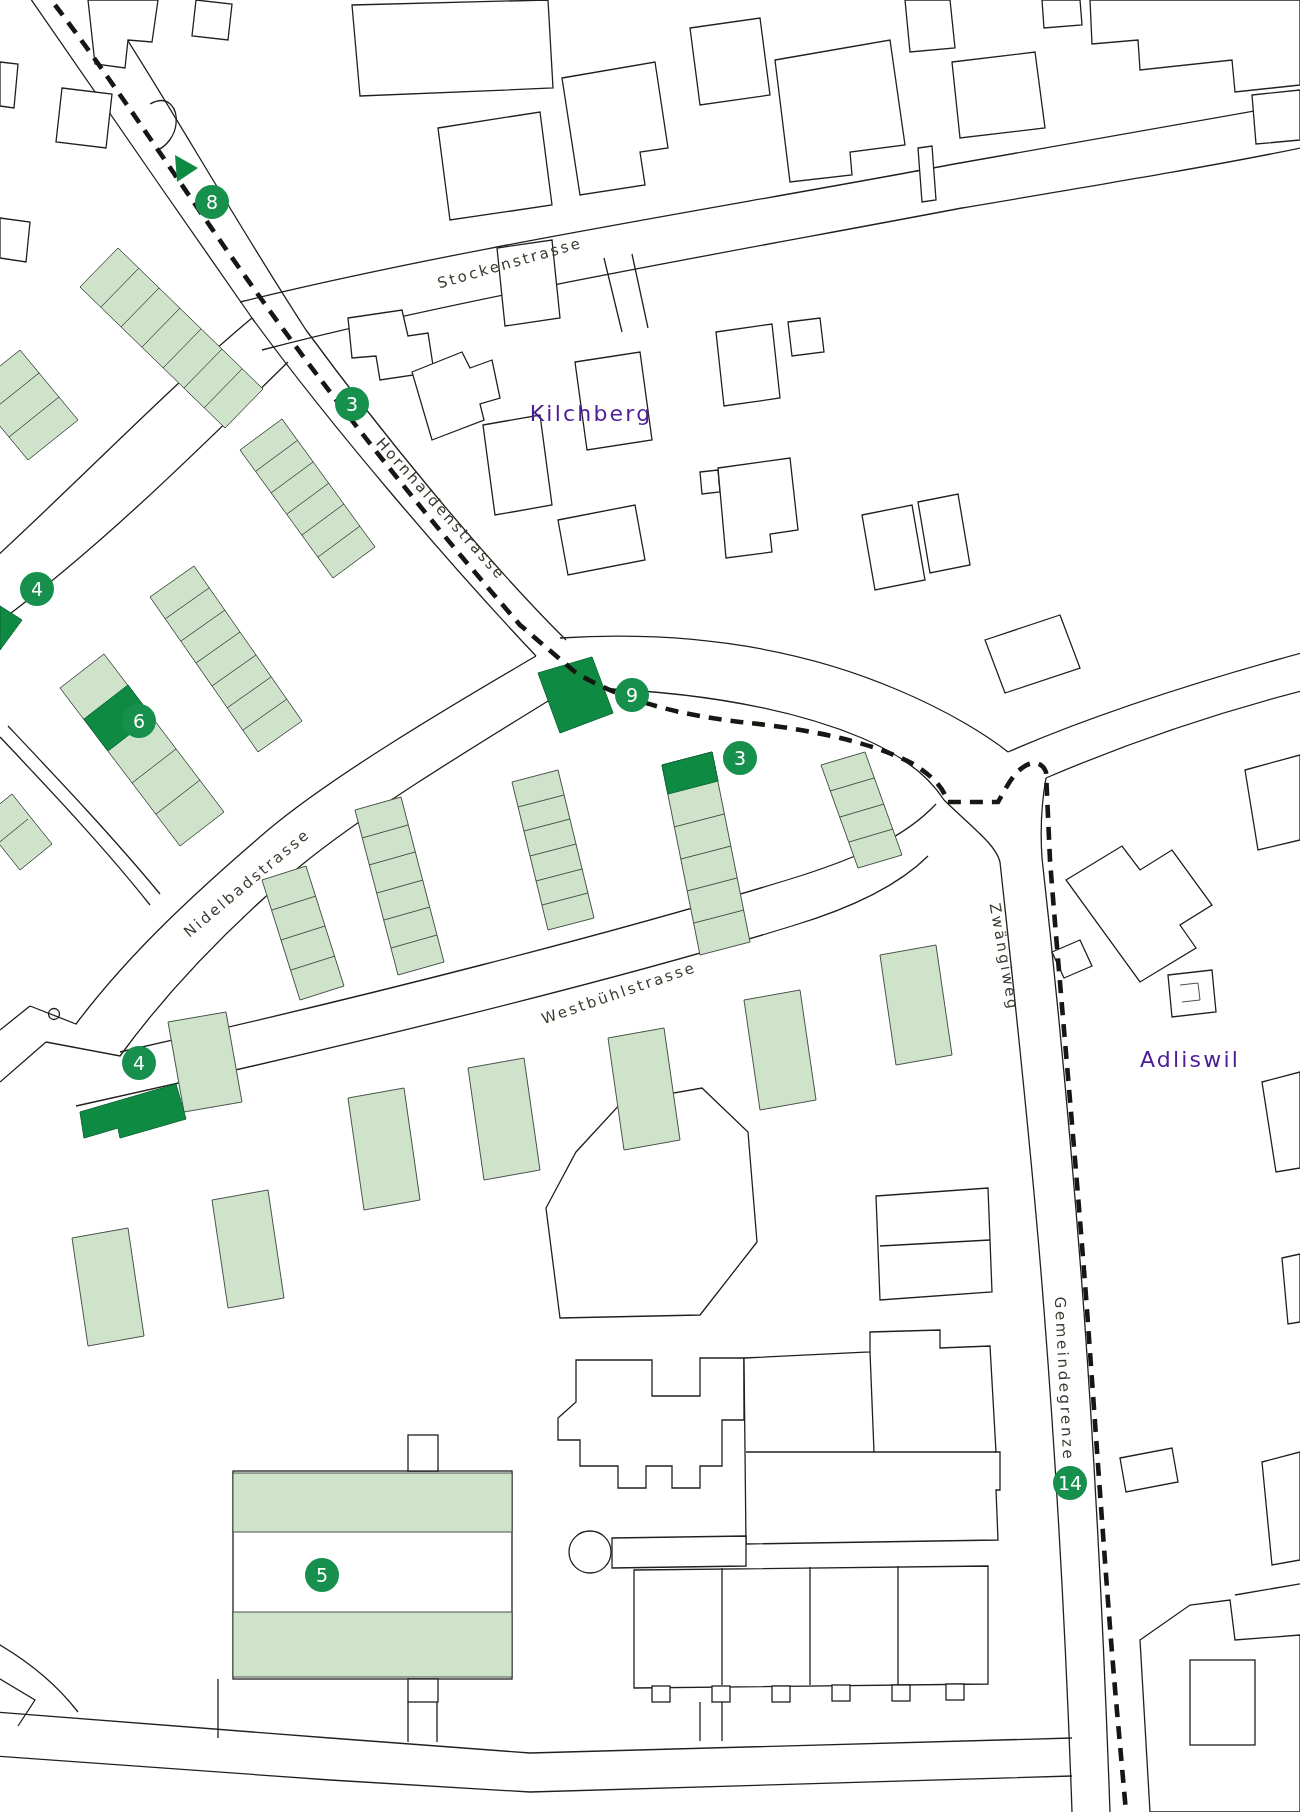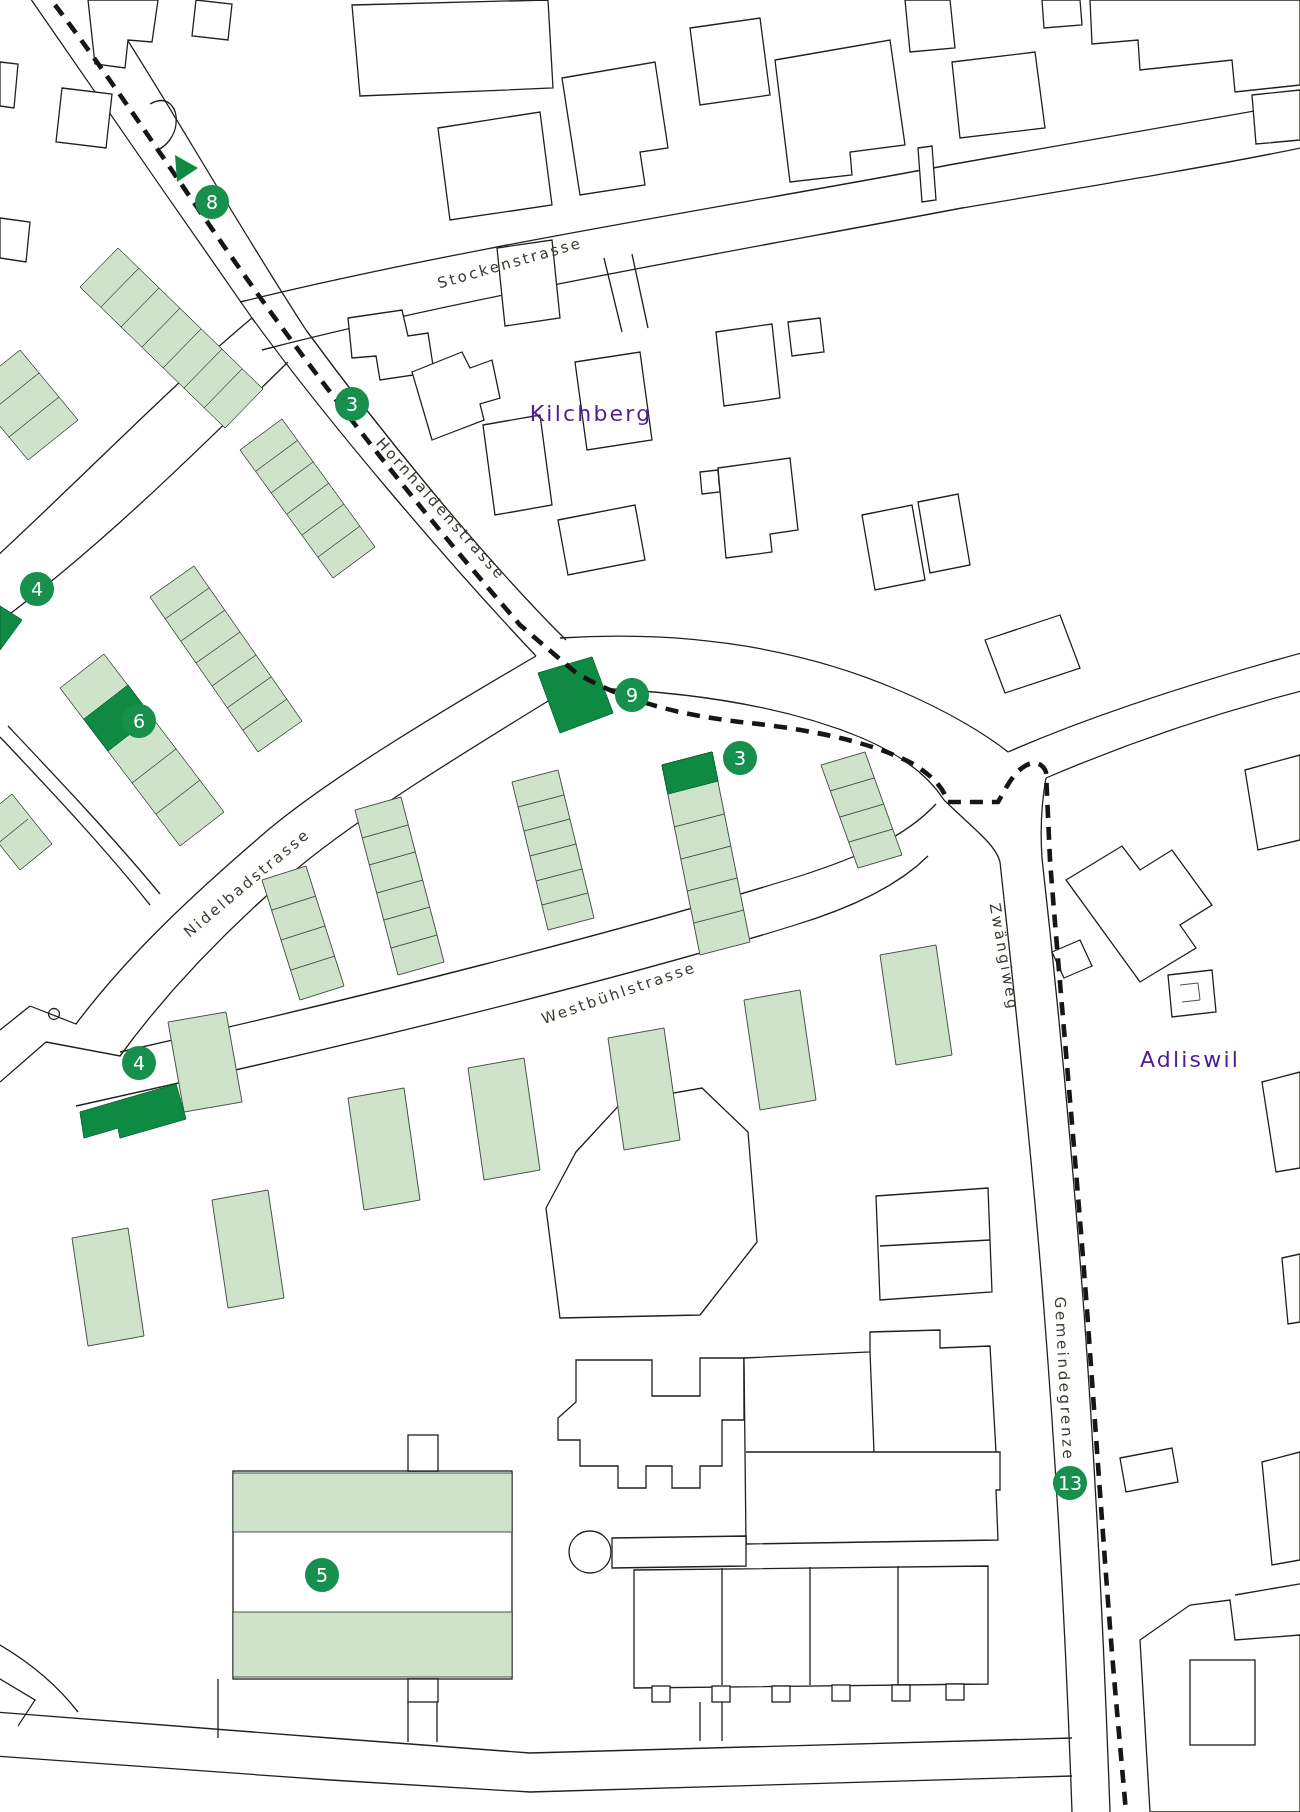--- a/index.html
+++ b/index.html
@@ -192,15 +192,15 @@
   <div class="place-label" style="left:1190px;top:1059px">Adliswil</div>
 
   <div class="marker" style="left:195px;top:185px">8</div>
   <div class="marker" style="left:335px;top:387px">3</div>
   <div class="marker" style="left:20px;top:572px">4</div>
   <div class="marker" style="left:122px;top:704px">6</div>
   <div class="marker" style="left:615px;top:678px">9</div>
   <div class="marker" style="left:723px;top:741px">3</div>
   <div class="marker" style="left:122px;top:1046px">4</div>
   <div class="marker" style="left:305px;top:1558px">5</div>
-  <div class="marker" style="left:1053px;top:1466px">13</div>
+  <div class="marker" style="left:1053px;top:1466px">14</div>
 
 </div>
 
 </body></html>

